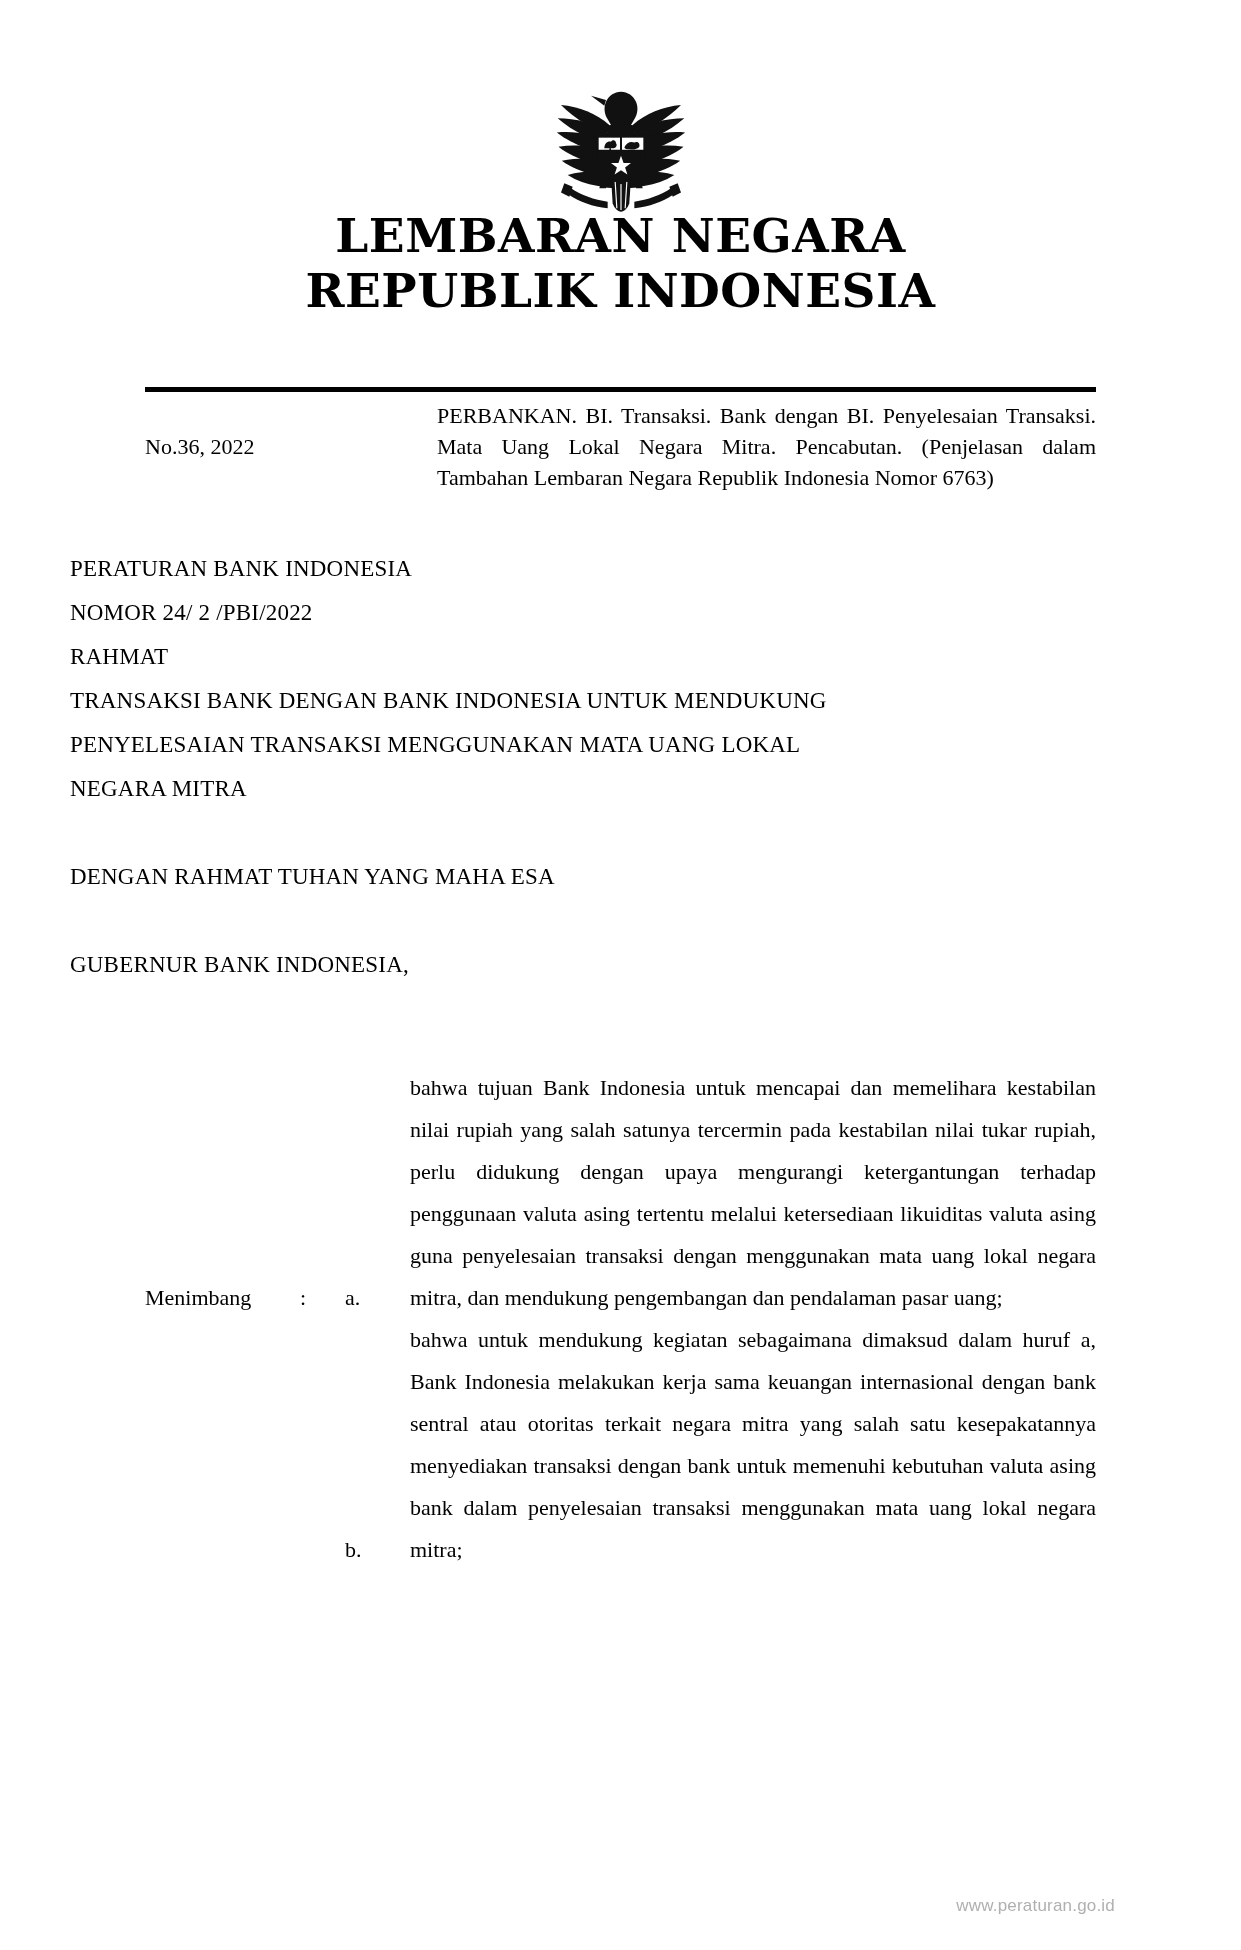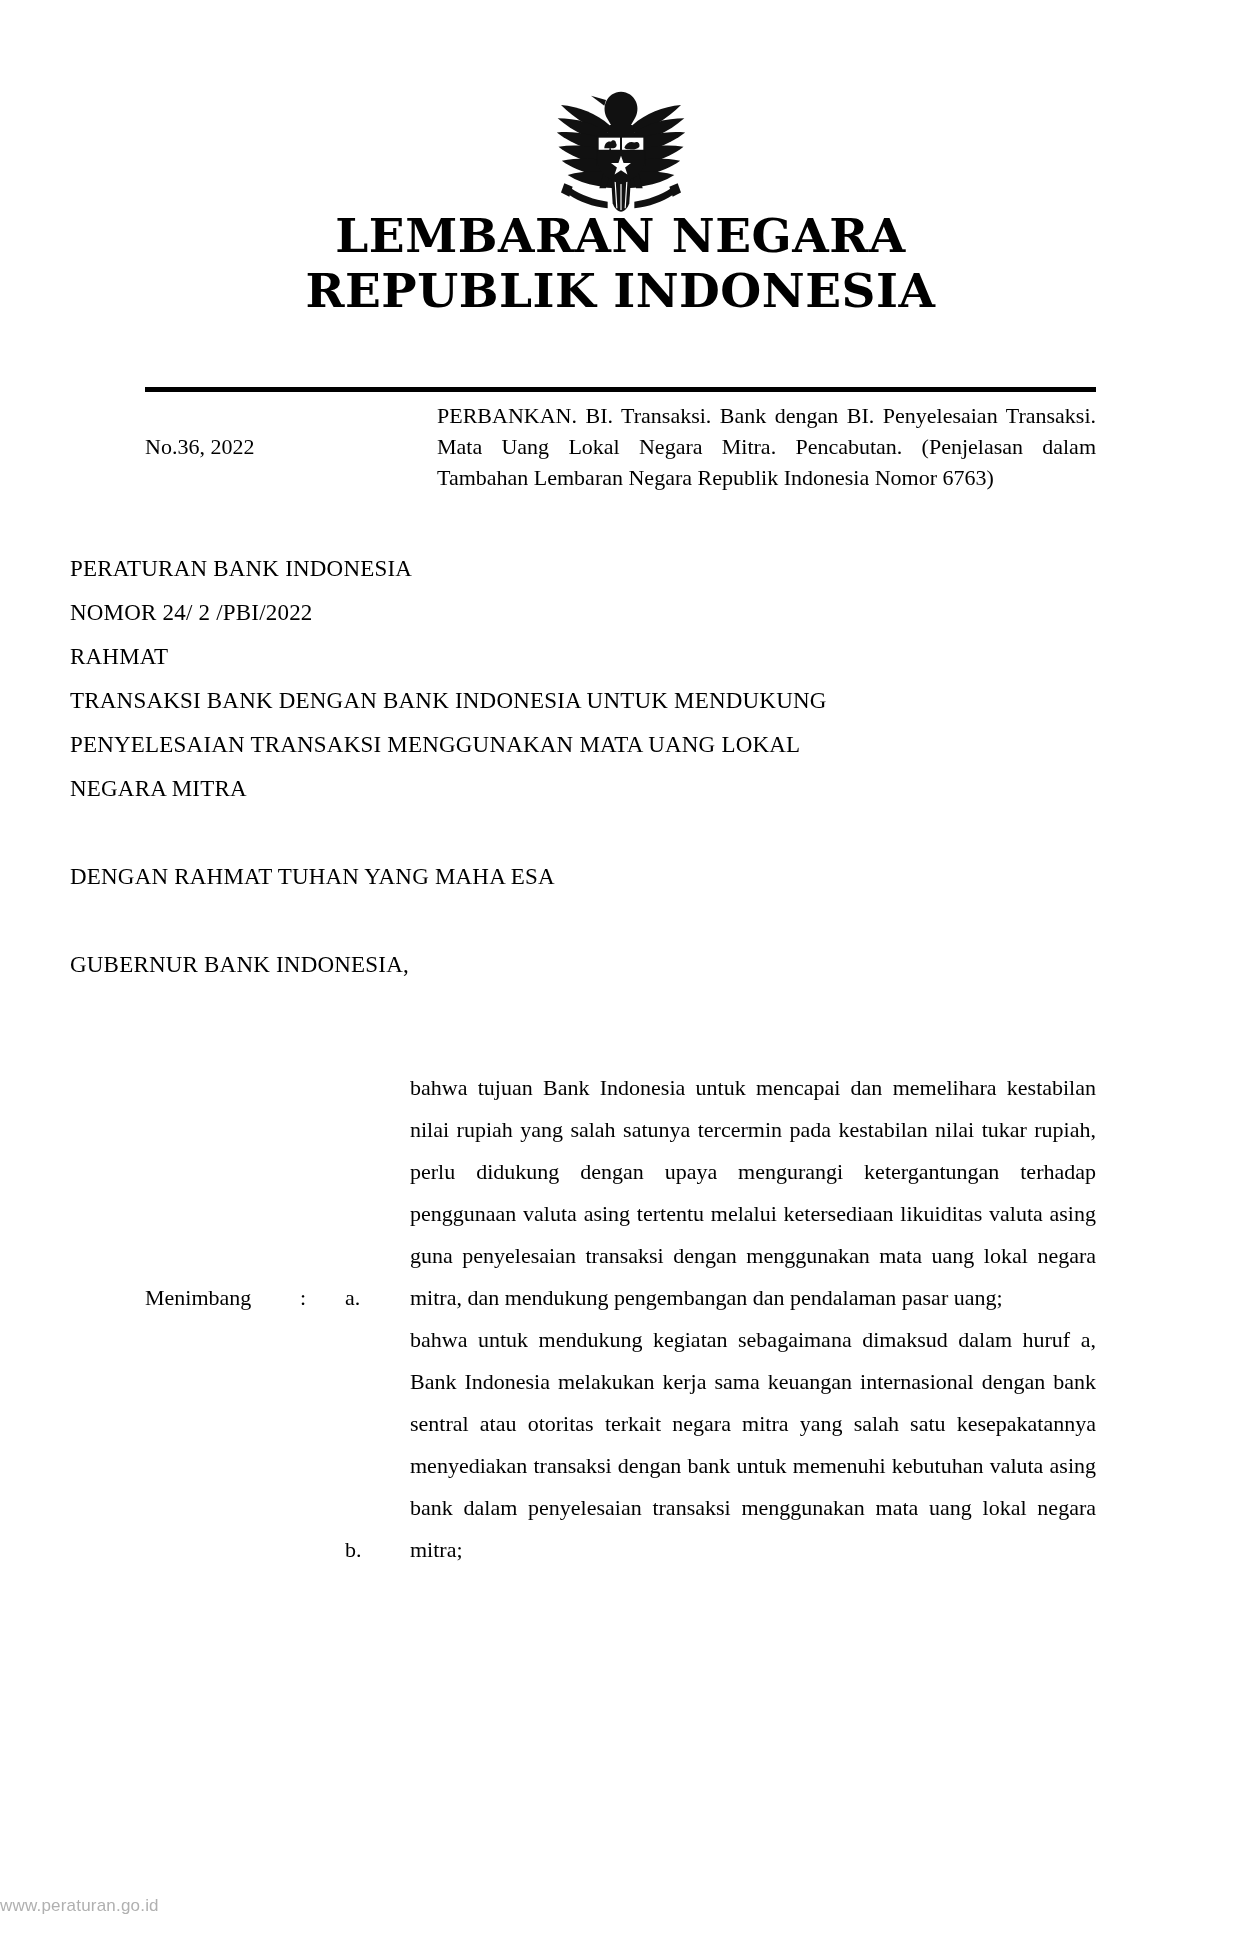--- a/index.html
+++ b/index.html
@@ -145,20 +145,21 @@
   }
   .cons-row.sub .cons-label,
   .cons-row.sub .cons-colon { visibility: hidden; }
 
   
   .footer {
     position: absolute;
     left: 0;
     right: 0;
     top: 1884px;
+    text-align: right;
     padding-right: 126px;
     font-family: "Liberation Sans", "DejaVu Sans", sans-serif;
     font-size: 17px;
     color: #b0b0b0;
     letter-spacing: 0.2px;
   }
 </style>
 </head>
 <body>
 

